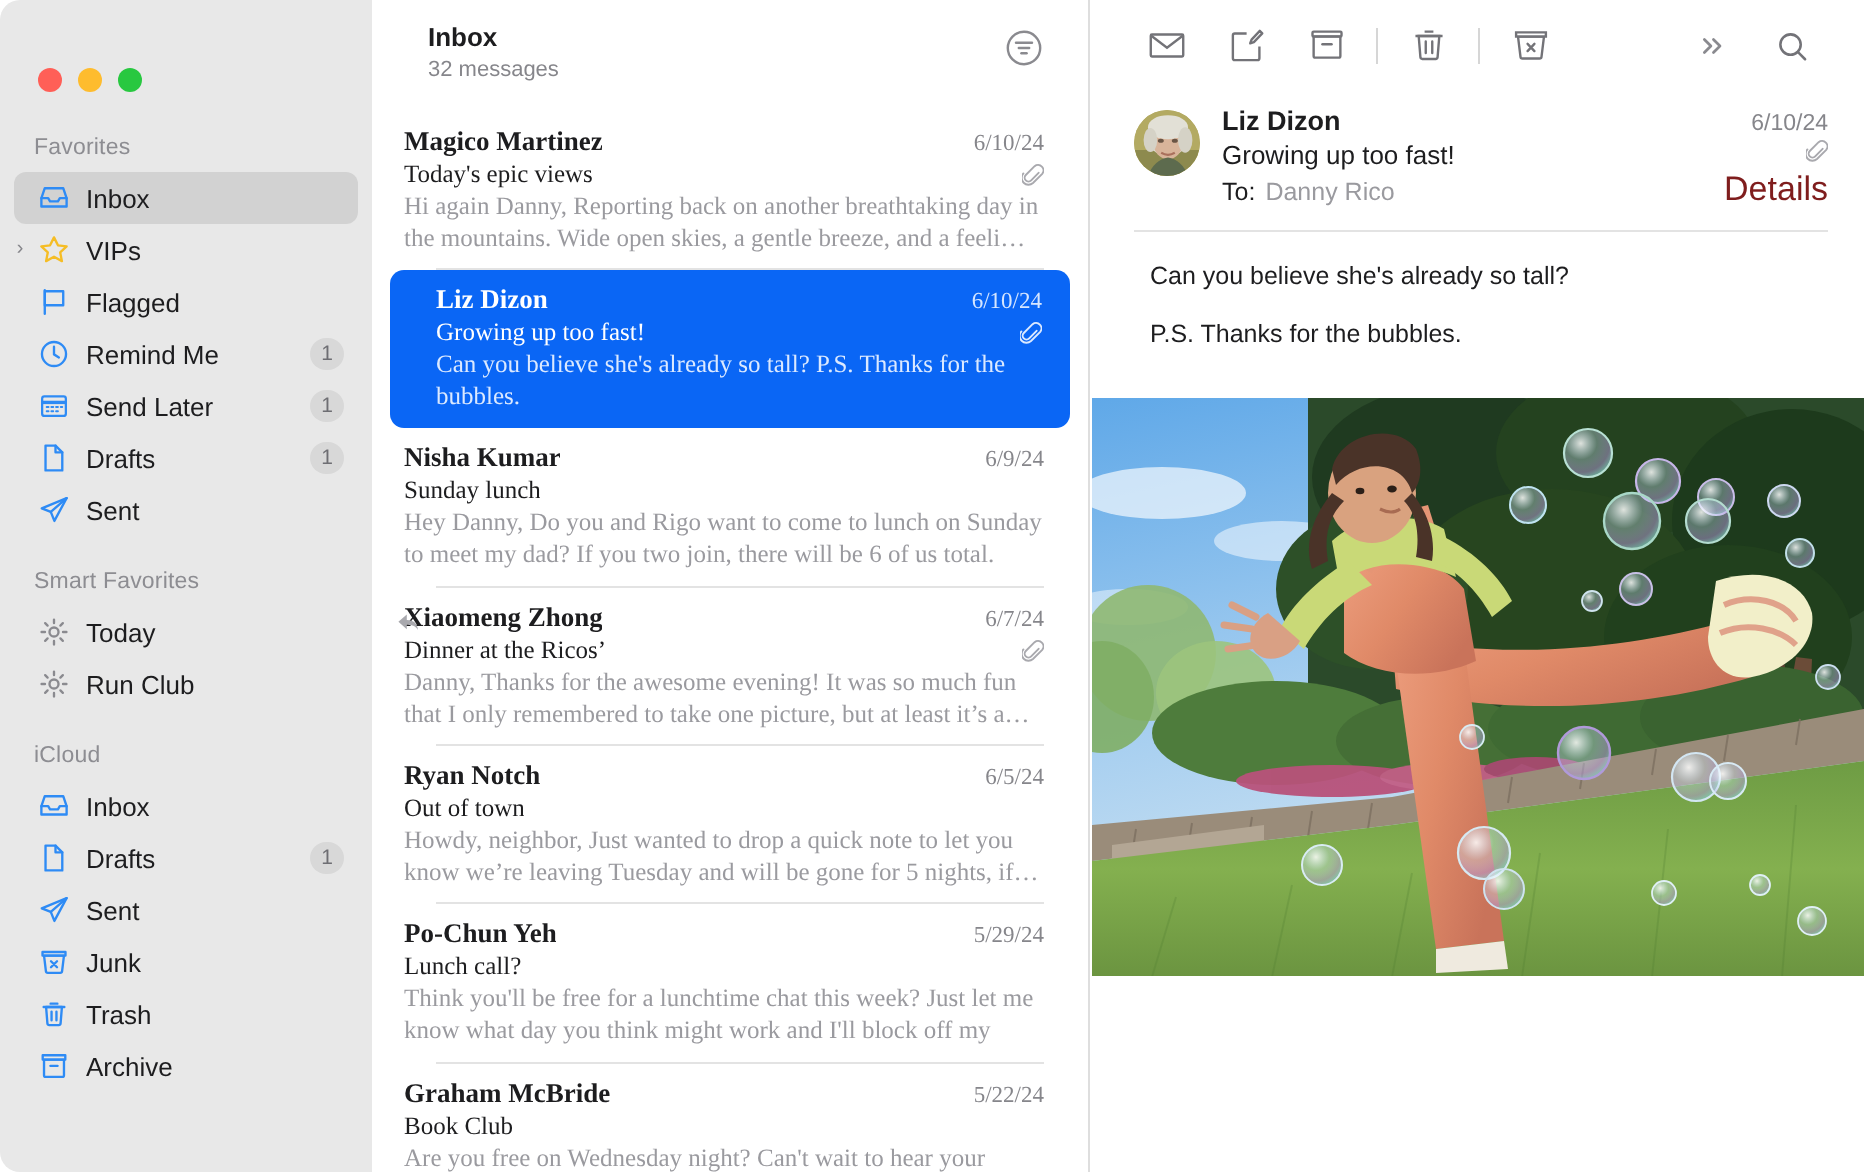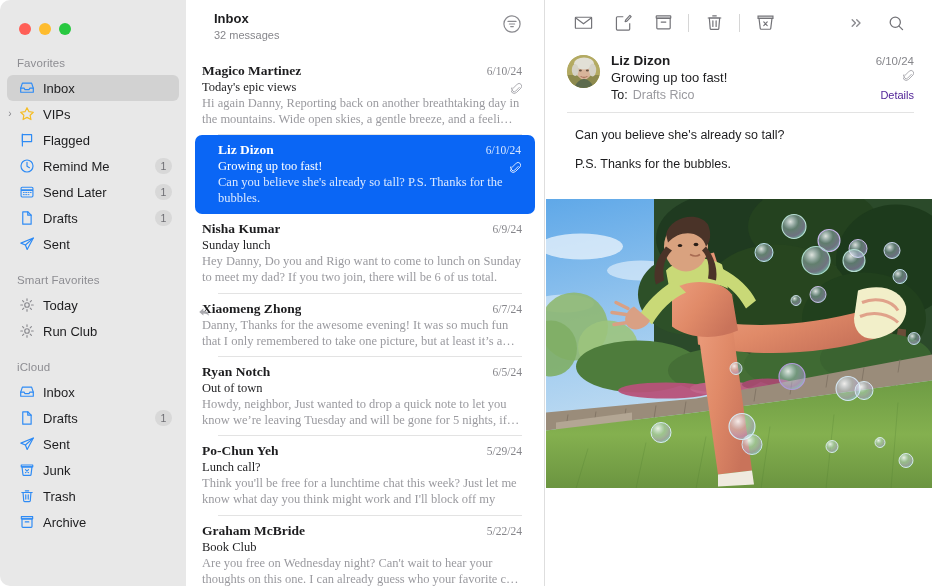--- a/index.html
+++ b/index.html
@@ -17,21 +17,21 @@
     background: #ffffff;
     border-radius: 10px;
     overflow: hidden;
   }
 
   
   .sidebar {
     width: 186px; height: 586px;
     background: #e8e8e8;
     flex: 0 0 186px;
-    padding-top: 0;
+    padding-top: 11px;
     position: relative;
   }
   .traffic {
     display: flex; align-items: center; gap: 8px;
     padding: 16px 0 0 19px;
     height: 42px;
   }
   .light { width: 12px; height: 12px; border-radius: 50%; }
   .light.red { background: #ff5f57; }
   .light.yellow { background: #febc2e; }
@@ -193,21 +193,21 @@
     background: #b5ad68;
   }
   .hdr-body { flex: 1 1 auto; min-width: 0; }
   .hdr-row { display: flex; align-items: baseline; justify-content: space-between; }
   .hdr-from { font-size: 13.5px; font-weight: bold; color: #1d1d1f; }
   .hdr-date { font-size: 11.5px; color: #86868b; }
   .hdr-subj { font-size: 13px; color: #1d1d1f; margin-top: 2px; }
   .hdr-to { font-size: 12.5px; margin-top: 3px; }
   .hdr-to .k { color: #1d1d1f; }
   .hdr-to .v { color: #9a9a9f; margin-left: 5px; }
-  .details { font-size: 11px; color: #4c1d95; padding-left: 26px; }
+  .details { font-size: 17px; color: #7f1d1d; padding-left: 26px; }
   .hdr-clip { width: 11px; height: 13px; color: #a9a9ae; }
   .hdr-rule {
     height: 1px; background: #e3e3e3; margin: 10px 18px 0 22px;
   }
   .body-text {
     padding: 14px 22px 0 30px;
   }
   .body-text p { font-size: 12.5px; color: #1d1d1f; line-height: 16px; }
   .body-text p + p { margin-top: 13px; }
 
@@ -442,20 +442,26 @@
           <div class="preview">Hey Danny, Do you and Rigo want to come to lunch on Sunday to meet my dad? If you two join, there will be 6 of us total. W…</div>
           <span class="sep"></span>
         </div>
         <div class="msg">
           <span class="reply-ic"><svg viewBox="0 0 12 12" width="12" height="12" fill="currentColor">
               <path d="M5.4 2.2 1.2 5.9l4.2 3.7V7.4c3 0 4.6.9 5.6 2.6-.3-3.3-2.2-5-5.6-5z"></path>
             </svg></span>
           <div class="line1">
             <div class="from">Xiaomeng Zhong</div>
             <div class="date">6/7/24</div>
+          </div>
+          <div class="line2">
+            <div class="subject">Dinner at the Ricos’</div>
+            <span class="clip"><svg viewBox="0 0 11 13" width="11" height="13" fill="none" stroke="currentColor" stroke-width="0.95" stroke-linecap="round">
+                <path d="M8.3 5.4 4.6 9.2a1.9 1.9 0 0 1-2.7-2.7l4.4-4.4a2.7 2.7 0 0 1 3.8 3.8L5.5 10.5a3.4 3.4 0 0 1-4.8-4.8"></path>
+              </svg></span>
           </div>
           <div class="preview">Danny, Thanks for the awesome evening! It was so much fun that I only remembered to take one picture, but at least it’s a…</div>
           <span class="sep"></span>
         </div>
         <div class="msg">
           <div class="line1">
             <div class="from">Ryan Notch</div>
             <div class="date">6/5/24</div>
           </div>
           <div class="line2">
@@ -572,21 +578,21 @@
         <div class="hdr-row">
           <div class="hdr-subj">Growing up too fast!</div>
           <div class="hdr-clip">
             <svg viewBox="0 0 11 13" width="11" height="13" fill="none" stroke="#a9a9ae" stroke-width="0.95" stroke-linecap="round">
               <path d="M8.3 5.4 4.6 9.2a1.9 1.9 0 0 1-2.7-2.7l4.4-4.4a2.7 2.7 0 0 1 3.8 3.8L5.5 10.5a3.4 3.4 0 0 1-4.8-4.8"></path>
             </svg>
           </div>
         </div>
         <div class="hdr-row">
           <div class="hdr-to">
-            <span class="k">To:</span><span class="v">Drafts Rico</span>
+            <span class="k">To:</span><span class="v">Danny Rico</span>
           </div>
           <div class="details">Details</div>
         </div>
       </div>
     </div>
     <div class="hdr-rule"></div>
 
     <div class="body-text">
       <p>Can you believe she's already so tall?</p>
       <p>P.S. Thanks for the bubbles.</p>

